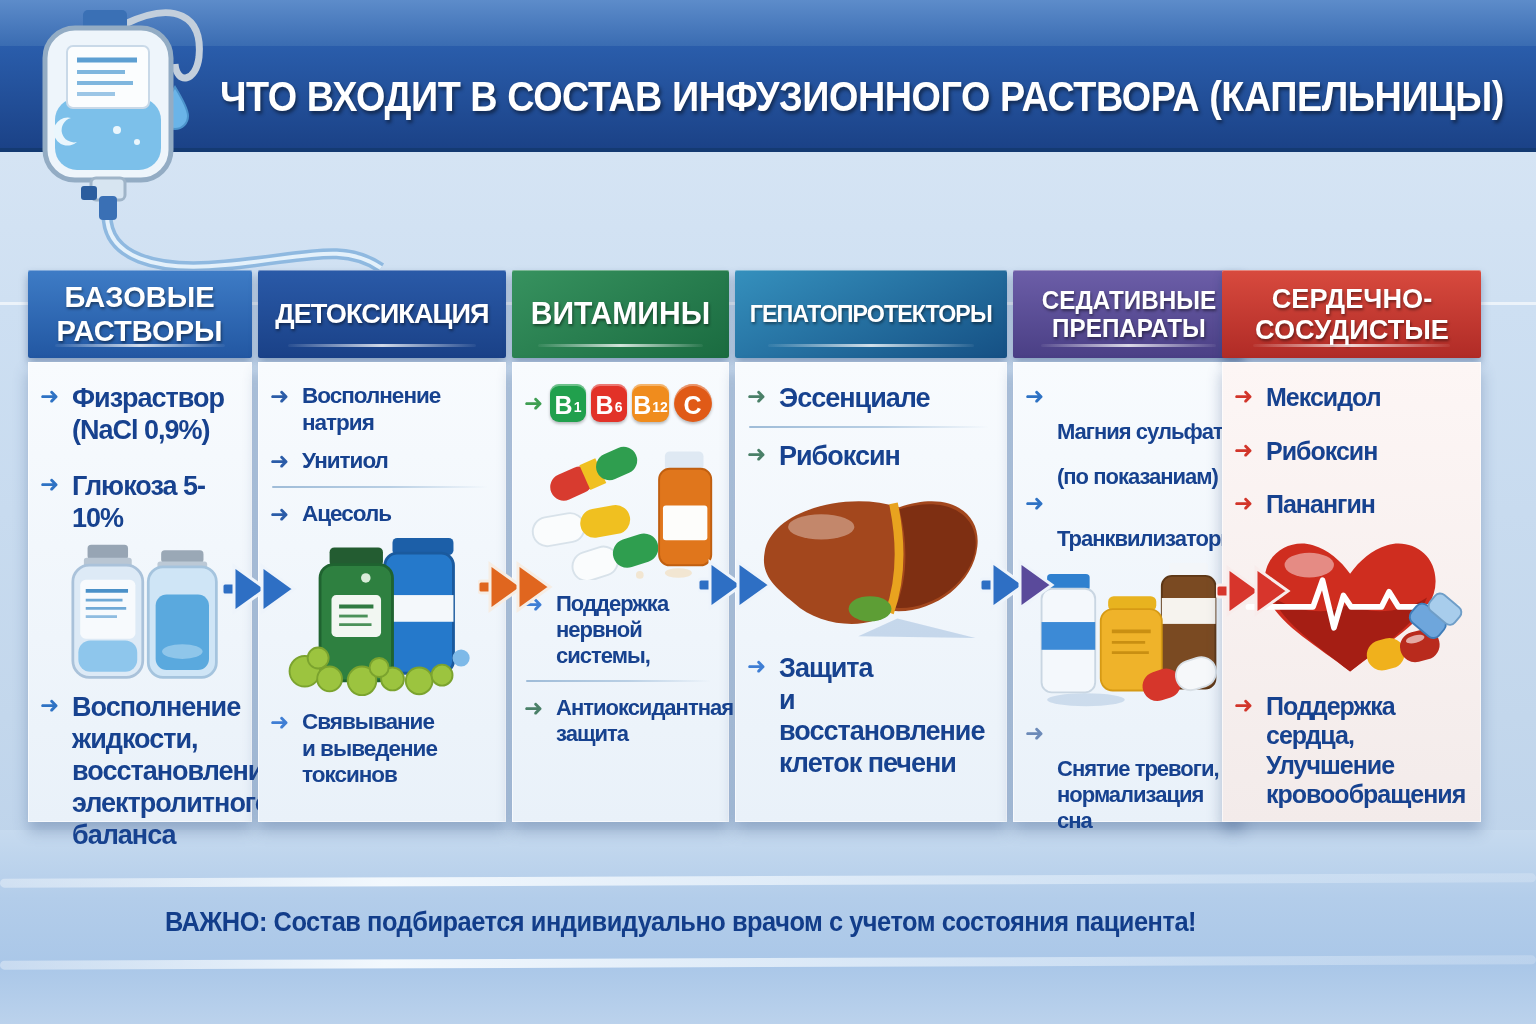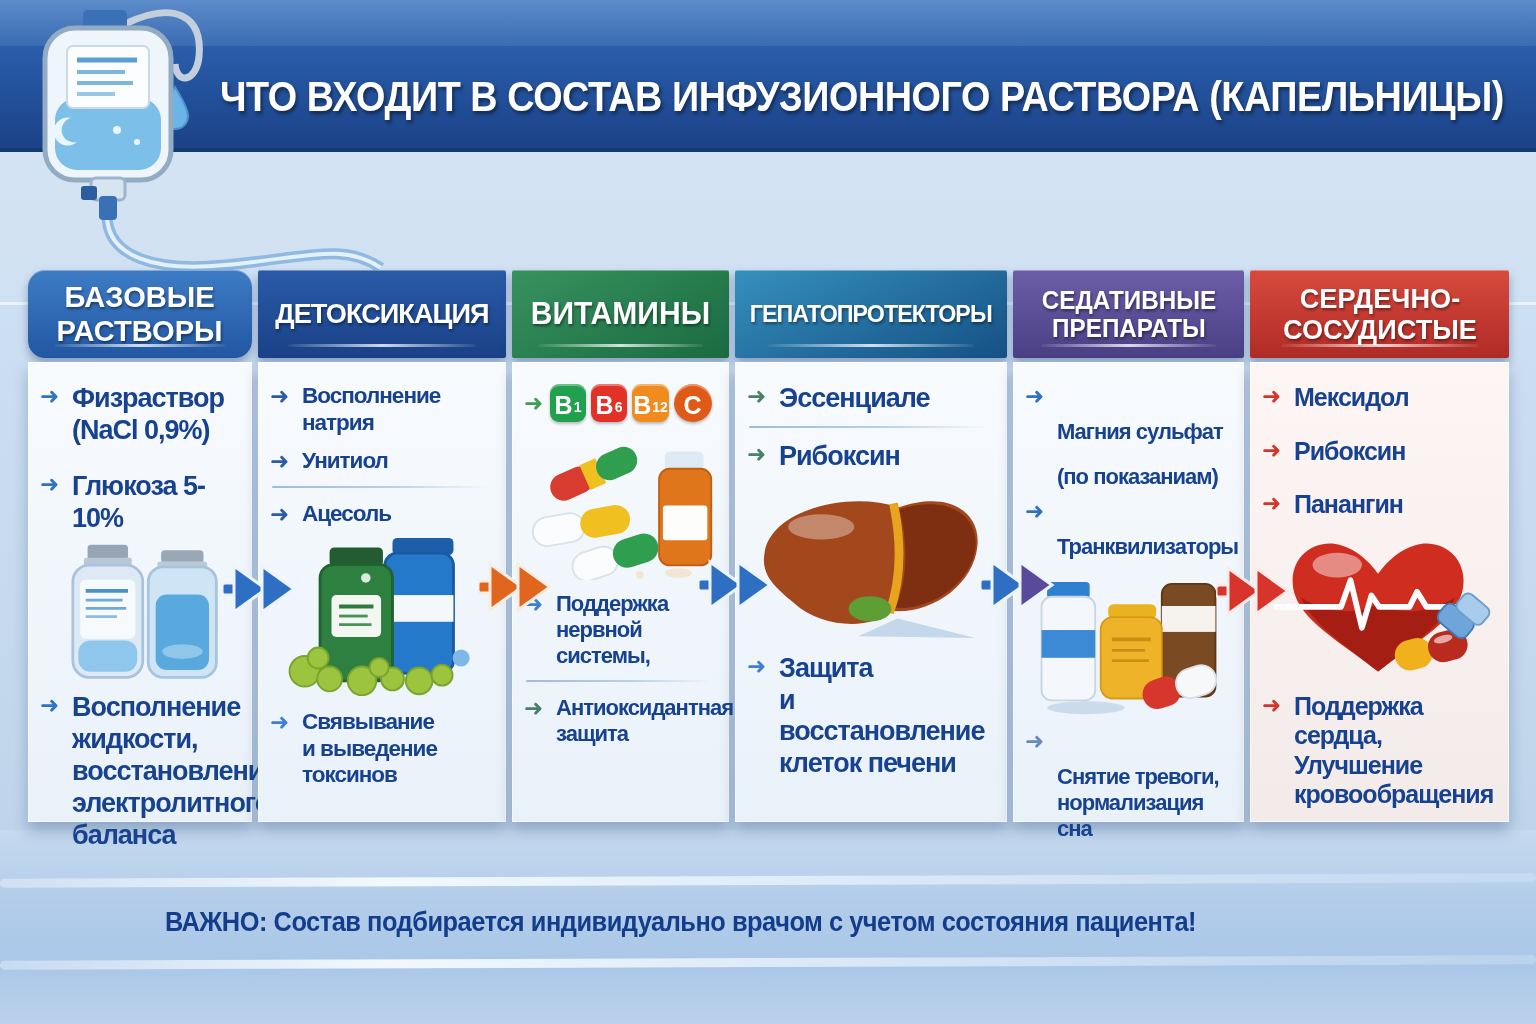--- a/index.html
+++ b/index.html
@@ -25,45 +25,45 @@
     border-bottom:3px solid rgba(255,255,255,0.55);}
   
   .iv-bag{position:absolute;left:25px;top:2px;z-index:3;}
   
   .col{position:absolute;top:270px;z-index:4;}
   .col1{left:28px;width:224px;}
   .col2{left:258px;width:248px;border-radius:32px;}
   .col3{left:512px;width:217px;}
   .col4{left:735px;width:272px;}
   .col5{left:1013px;width:231px;}
-  .col6{left:1250px;width:259px;}
+  .col6{left:1222px;width:259px;}
   .col-header{position:relative;height:88px;display:flex;align-items:center;justify-content:center;
     text-align:center;color:#fff;font-weight:bold;line-height:1.12;
     text-shadow:1px 2px 3px rgba(0,0,0,0.45);
     box-shadow:0 5px 9px rgba(35,65,115,0.4), inset 0 1px 0 rgba(255,255,255,0.35);
     border-radius:2px;}
   .col-header .ht{display:inline-block;white-space:pre-line;transform:scaleX(0.97);}
   .hdr-line{position:absolute;bottom:11px;left:12%;right:12%;height:3px;border-radius:2px;
     background:linear-gradient(90deg,rgba(255,255,255,0.05),rgba(255,255,255,0.8),rgba(255,255,255,0.05));}
-  .h-blue  {background:linear-gradient(180deg,#3e7cc6,#2257a2);font-size:30px;border-radius:17px;}
+  .h-blue  {background:linear-gradient(180deg,#3e7cc6,#2257a2);font-size:30px;}
   .h-navy  {background:linear-gradient(180deg,#2a5aa8,#1a4187);font-size:28px;letter-spacing:-1px;}
   .h-green {background:linear-gradient(150deg,#37925f,#1a6b40);font-size:31px;}
   .h-teal  {background:linear-gradient(155deg,#3590bd,#155084);font-size:24px;letter-spacing:-1px;}
   .h-purple{background:linear-gradient(180deg,#6c5ea8,#4a3f85);font-size:25px;}
   .h-red   {background:linear-gradient(180deg,#d84a3e,#b02b26);font-size:28px;}
   .col-body{position:absolute;top:92px;left:0;right:0;height:460px;box-sizing:border-box;
     padding:14px 12px 12px 12px;display:flex;flex-direction:column;
     background:linear-gradient(180deg,#f8fbfe,#e9f1f9);
     box-shadow:0 9px 14px rgba(45,75,125,0.33), inset 0 0 0 1px rgba(255,255,255,0.6);}
   .col6 .col-body{background:linear-gradient(180deg,#fdf6f5,#f3ebea);}
   
   .item{display:flex;align-items:flex-start;margin:7px 0 5px;}
   .ar{flex:none;width:32px;font-family:"DejaVu Sans",sans-serif;font-size:23px;line-height:1.15;}
   .tx{font-weight:bold;color:#17428f;line-height:1.18;white-space:pre-line;letter-spacing:-1px;}
-  .pre-line{margin:2px 0 8px 32px;font-weight:bold;color:#17428f;letter-spacing:-1px;}
+  .pre-line{margin:2px 0 0 32px;font-weight:bold;color:#17428f;letter-spacing:-1px;}
   .col1 .tx{font-size:27px;}
   .col2 .tx{font-size:22.5px;}
   .col3 .tx{font-size:22px;}
   .col4 .tx{font-size:27px;}
   .col5 .tx{font-size:22px;margin-top:36px;} .col5 .pre-line{font-size:22px;}
   .col6 .tx{font-size:25px;}
   .divider{height:2px;margin:6px 6px 6px 2px;border-radius:1px;
     background:linear-gradient(90deg,#9fbcd8,#b9cfe4 55%,rgba(185,207,228,0));}
   .ar-blue {color:#2e72c4;} .ar-navy {color:#2b5ca8;} .ar-green{color:#3f9e52;}
   .ar-teal {color:#4a8068;} .ar-steel{color:#6c8ab8;} .ar-red  {color:#d2352a;}

